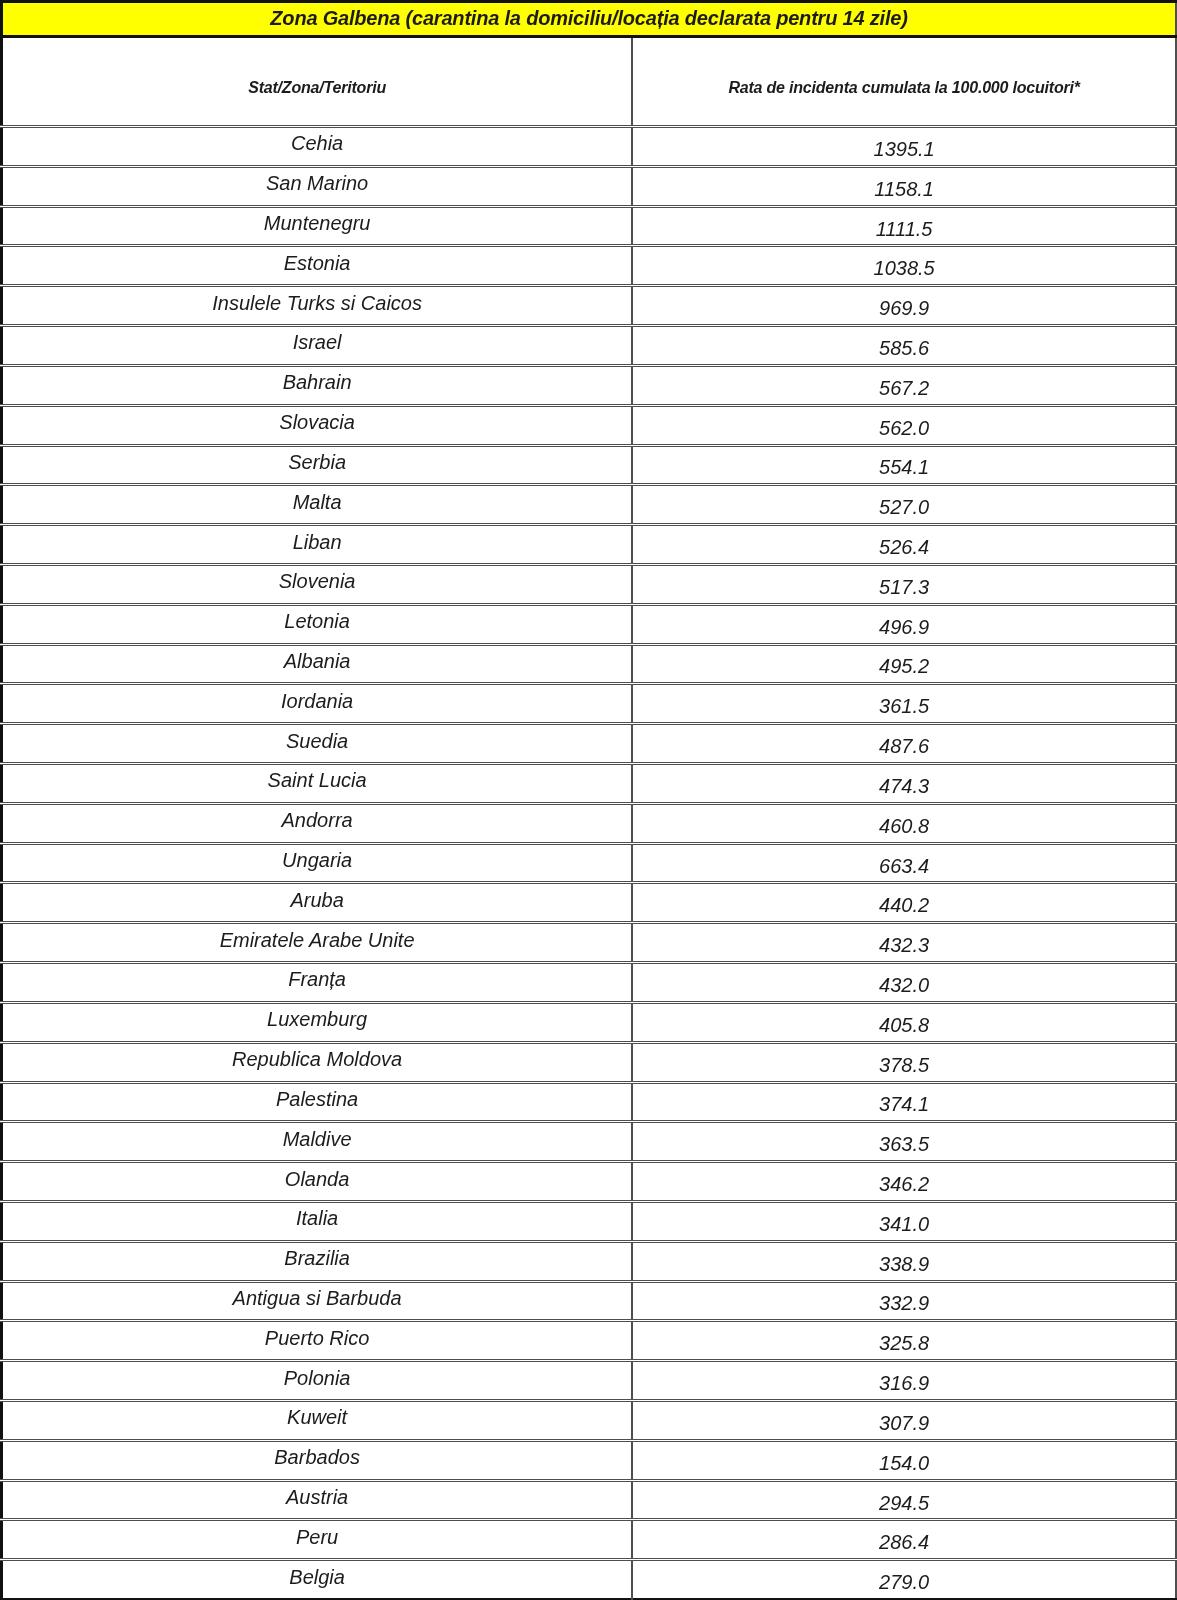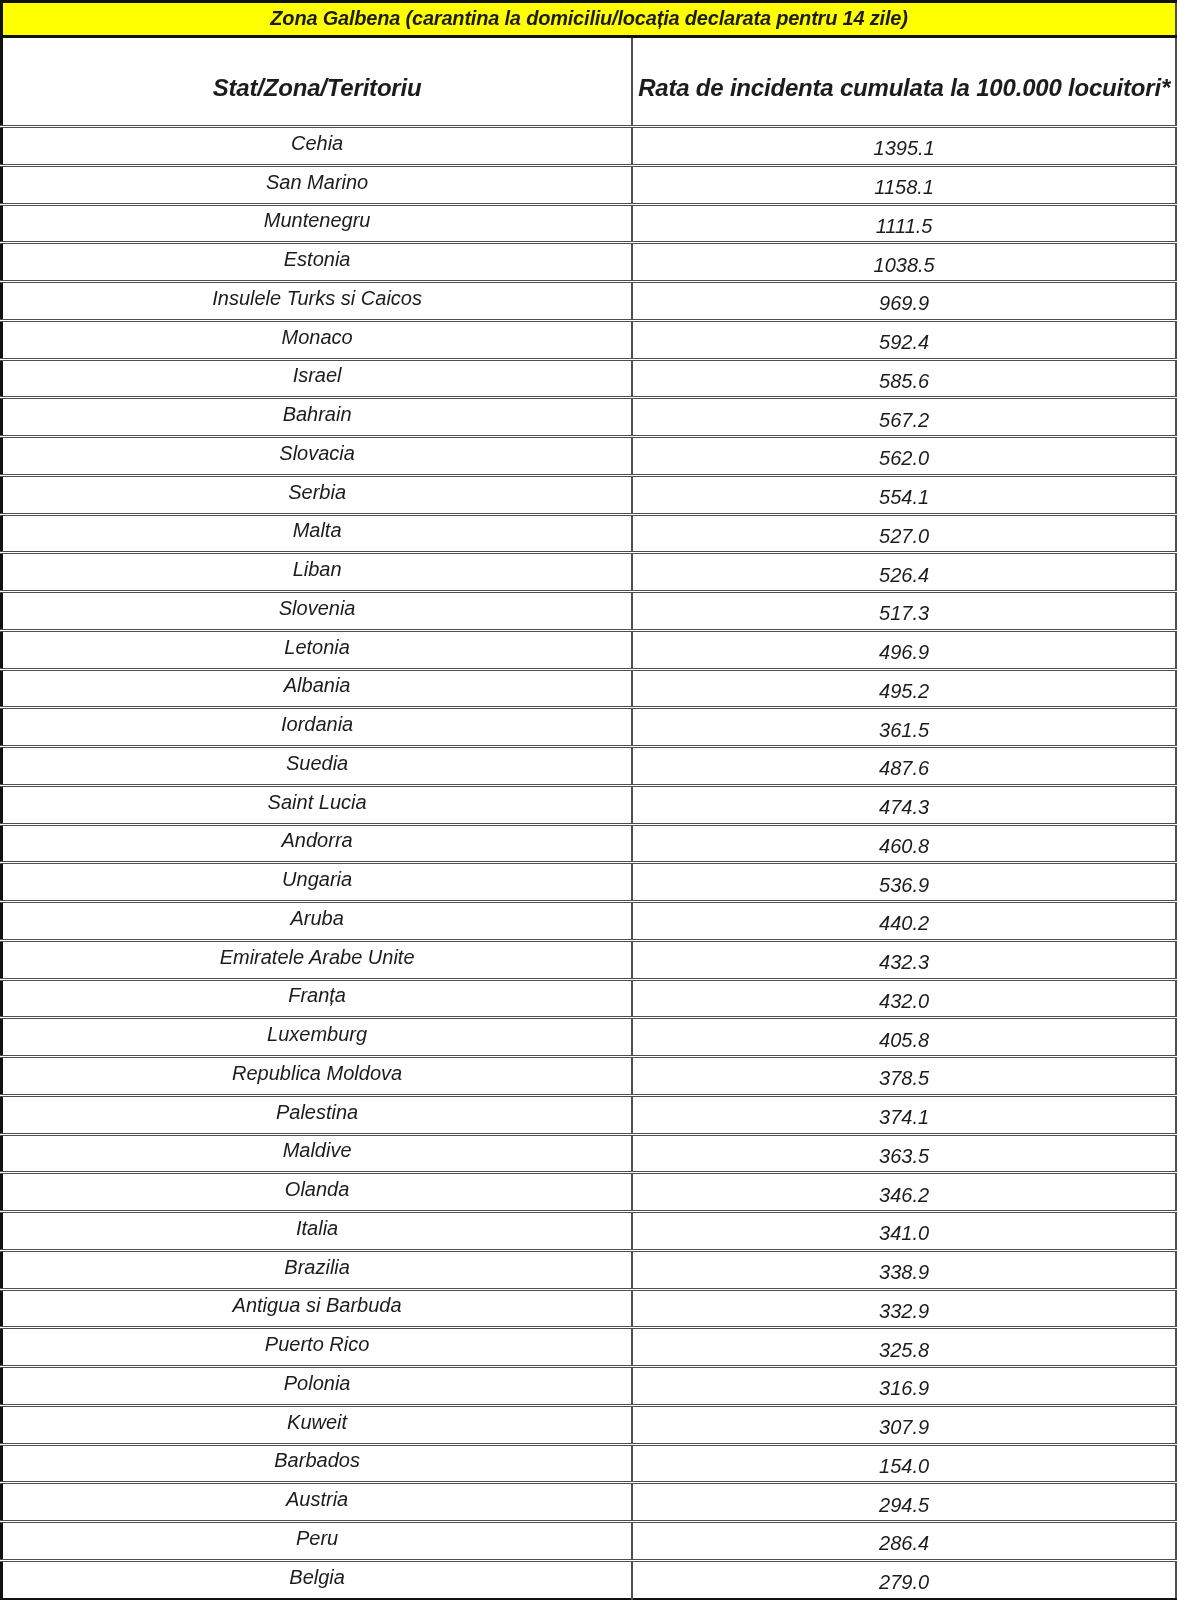--- a/index.html
+++ b/index.html
@@ -34,21 +34,21 @@
     background:var(--title-bg);
     border-bottom:3px solid var(--border-dark);
     font-size:20px;font-weight:bold;
     text-align:center;vertical-align:middle;
     letter-spacing:-0.2px;
     padding:1px 4px 3px 4px;
   }
   tr.header-row th{
     height:72px;
     border-bottom:3px double var(--border-gray);
-    font-size:24px;font-weight:bold;
+    font-size:16px;font-weight:bold;
     text-align:center;vertical-align:middle;
     letter-spacing:-0.2px;
     padding-top:14px;
   }
   tr.header-row th.rate-head{
     border-left:2px solid var(--border-gray);
     margin-left:47px;
   }
   tbody td{
     border-bottom:3px double var(--border-gray);
@@ -97,24 +97,20 @@
       </tr>
       <tr>
         <td class="state-cell">Estonia</td>
         <td class="rate-cell">1038.5</td>
       </tr>
       <tr>
         <td class="state-cell">Insulele Turks si Caicos</td>
         <td class="rate-cell">969.9</td>
       </tr>
       <tr>
-        <td class="state-cell">Monaco</td>
-        <td class="rate-cell">592.4</td>
-      </tr>
-      <tr>
         <td class="state-cell">Israel</td>
         <td class="rate-cell">585.6</td>
       </tr>
       <tr>
         <td class="state-cell">Bahrain</td>
         <td class="rate-cell">567.2</td>
       </tr>
       <tr>
         <td class="state-cell">Slovacia</td>
         <td class="rate-cell">562.0</td>
@@ -154,21 +150,21 @@
       <tr>
         <td class="state-cell">Saint Lucia</td>
         <td class="rate-cell">474.3</td>
       </tr>
       <tr>
         <td class="state-cell">Andorra</td>
         <td class="rate-cell">460.8</td>
       </tr>
       <tr>
         <td class="state-cell">Ungaria</td>
-        <td class="rate-cell">536.9</td>
+        <td class="rate-cell">663.4</td>
       </tr>
       <tr>
         <td class="state-cell">Aruba</td>
         <td class="rate-cell">440.2</td>
       </tr>
       <tr>
         <td class="state-cell">Emiratele Arabe Unite</td>
         <td class="rate-cell">432.3</td>
       </tr>
       <tr>

